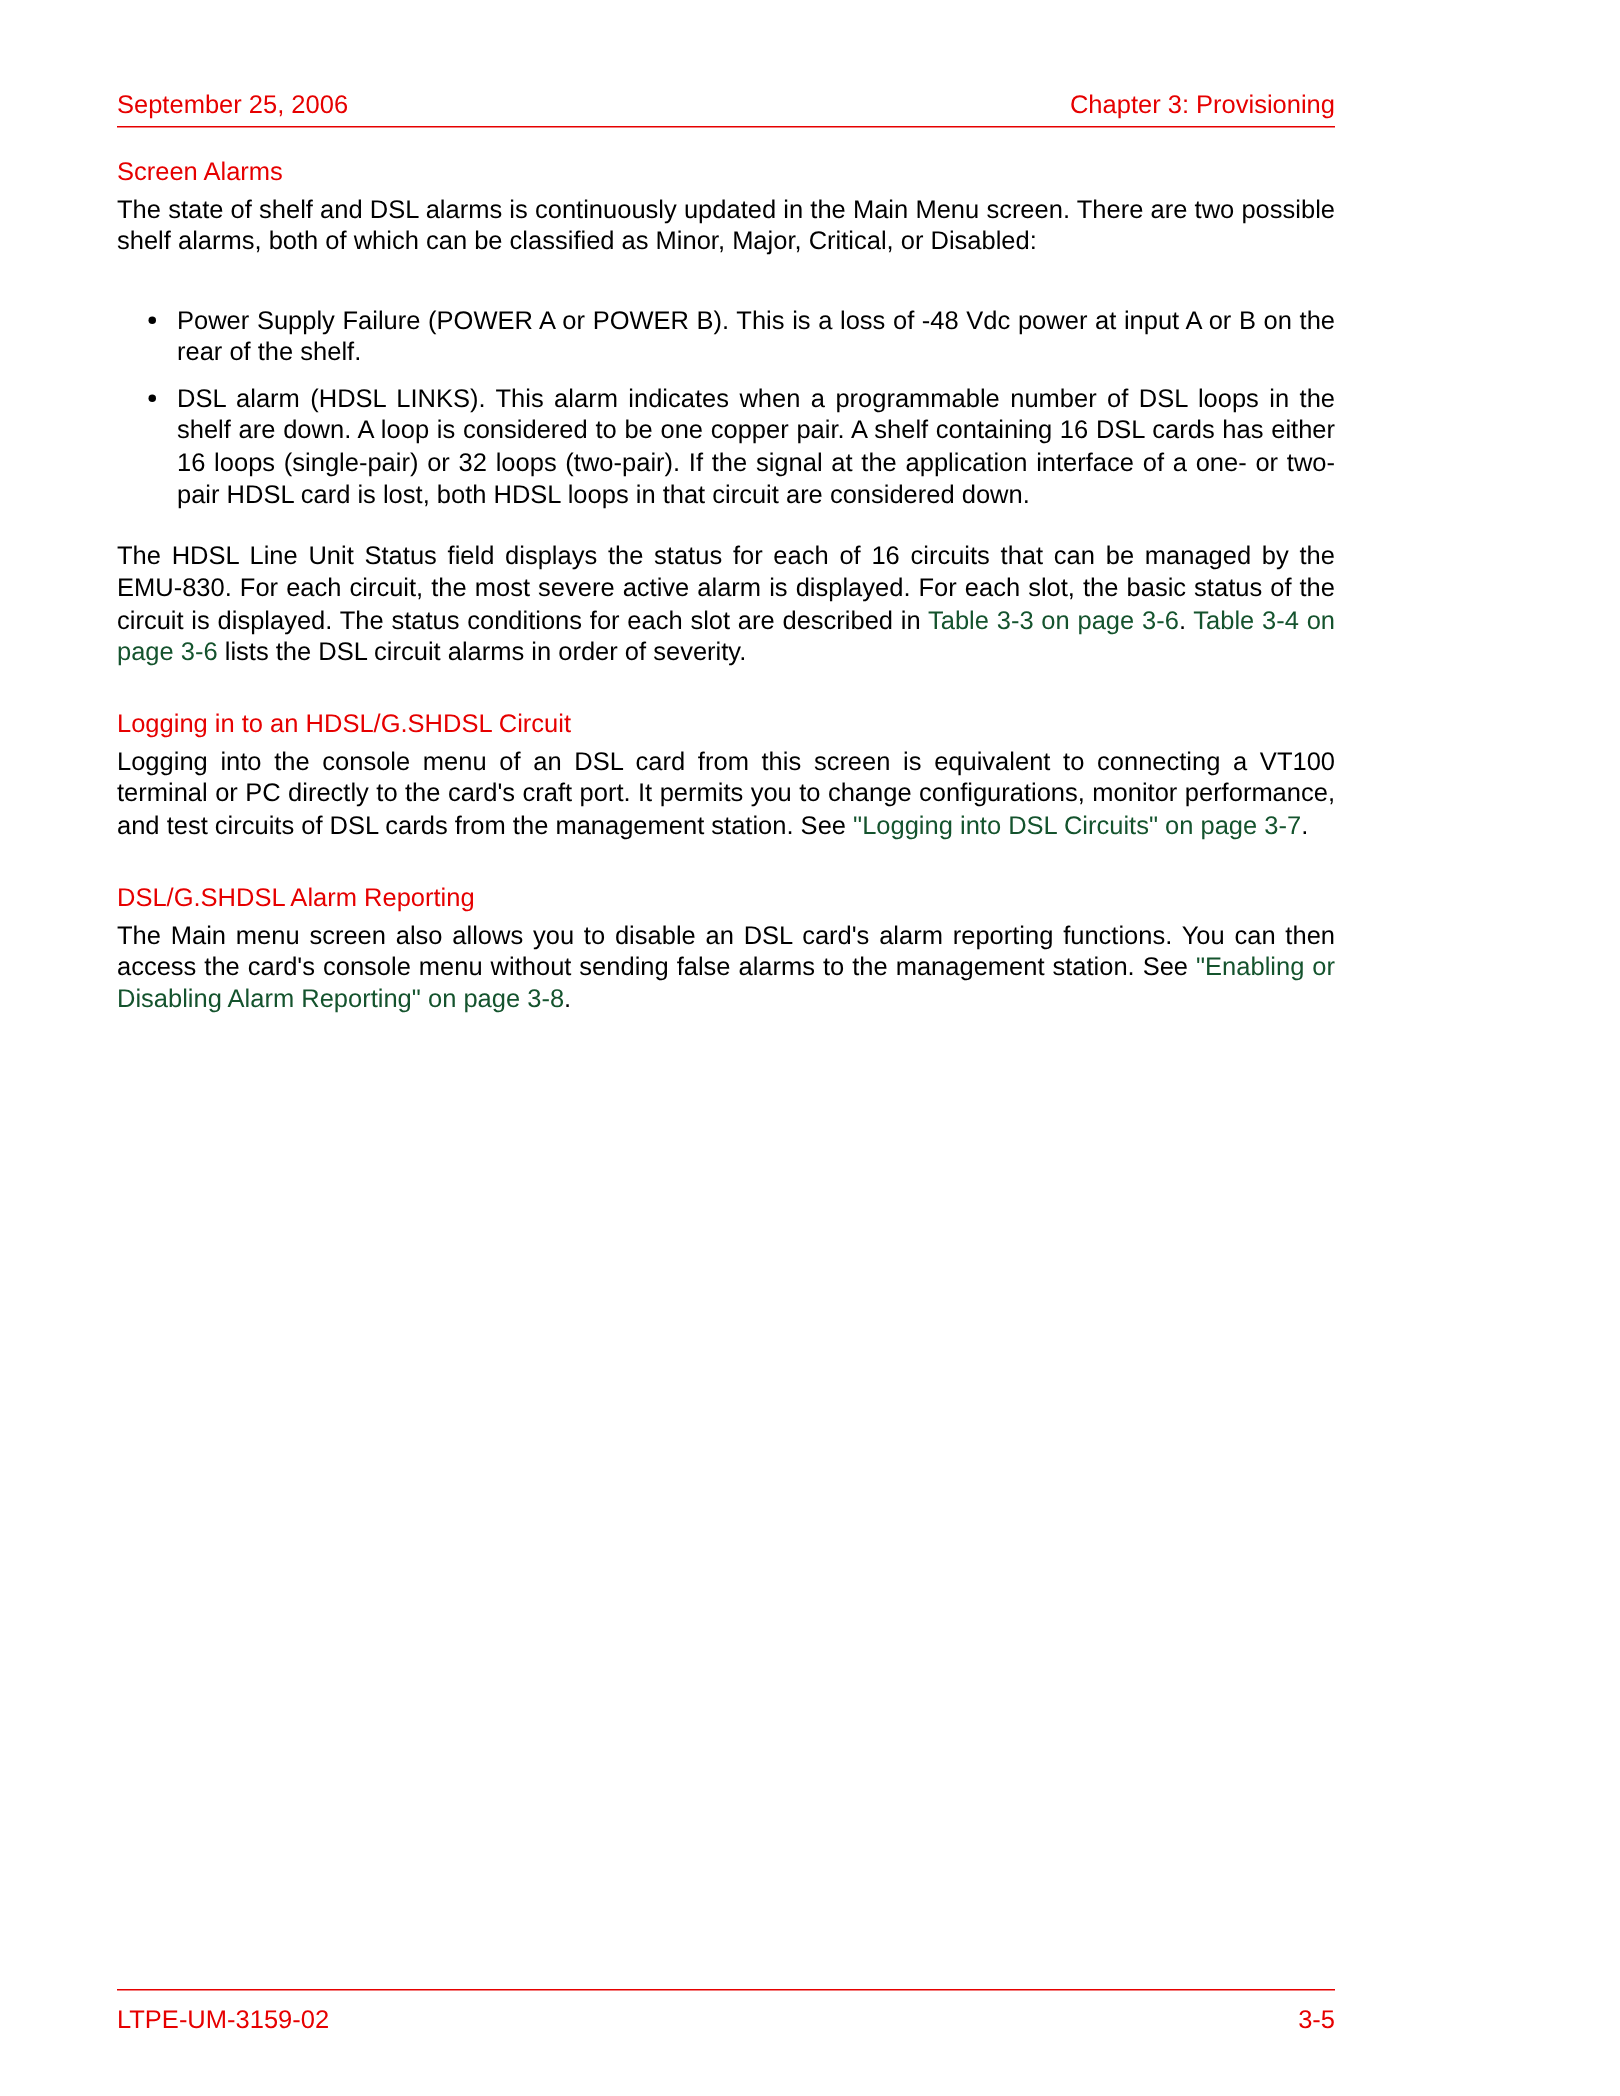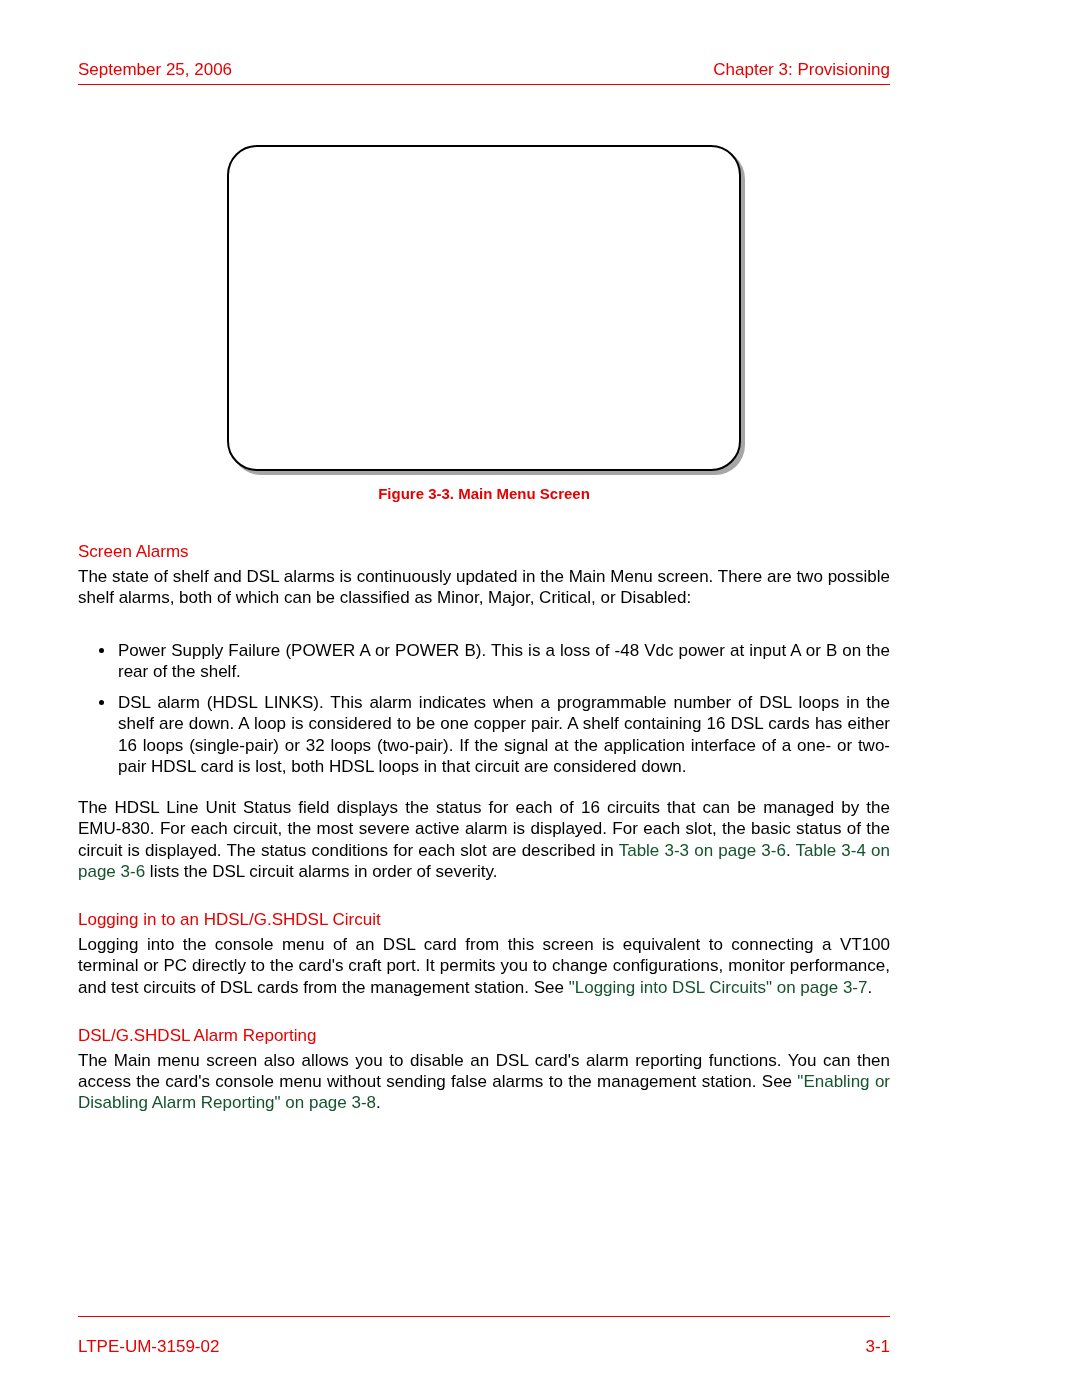--- a/index.html
+++ b/index.html
@@ -73,38 +73,34 @@
   }
   .link-text {
     color: #14532d;
   }
   .footer-row {
     margin-top: auto;
     display: flex;
     justify-content: space-between;
     font-size: 17px;
     color: #e60000;
-    padding-top: 20px;
+    padding-top: 10px;
     border-top: 1.5px solid #e60000;
   }
 </style>
 </head>
 <body>
 
 <div class="page">
 
   <div class="header-row">
     <span>September 25, 2006</span>
     <span>Chapter 3: Provisioning</span>
   </div>
 
-  <div class="figure-wrap">
-    <div class="figure-box"></div>
-    <div class="figure-caption">Figure 3-3. Main Menu Screen</div>
-  </div>
 
   <div class="section-heading">Screen Alarms</div>
   <p class="body-text">The state of shelf and DSL alarms is continuously updated in the Main Menu screen. There are two possible shelf alarms, both of which can be classified as Minor, Major, Critical, or Disabled:</p>
   <ul class="bullets">
     <li>Power Supply Failure (POWER A or POWER B). This is a loss of -48 Vdc power at input A or B on the rear of the shelf.</li>
     <li>DSL alarm (HDSL LINKS). This alarm indicates when a programmable number of DSL loops in the shelf are down. A loop is considered to be one copper pair. A shelf containing 16 DSL cards has either 16 loops (single-pair) or 32 loops (two-pair). If the signal at the application interface of a one- or two-pair HDSL card is lost, both HDSL loops in that circuit are considered down.</li>
   </ul>
 
   <p class="body-text">
     <span>The HDSL Line Unit Status field displays the status for each of 16 circuits that can be managed by the EMU-830. For each circuit, the most severe active alarm is displayed. For each slot, the basic status of the circuit is displayed. The status conditions for each slot are described in </span><span class="link-text">Table 3-3 on page 3-6</span><span>. </span><span class="link-text">Table 3-4 on page 3-6</span><span> lists the DSL circuit alarms in order of severity.</span>
@@ -115,16 +111,16 @@
     <span>Logging into the console menu of an DSL card from this screen is equivalent to connecting a VT100 terminal or PC directly to the card's craft port. It permits you to change configurations, monitor performance, and test circuits of DSL cards from the management station. See </span><span class="link-text">"Logging into DSL Circuits" on page 3-7</span><span>.</span>
   </p>
 
   <div class="section-heading">DSL/G.SHDSL Alarm Reporting</div>
   <p class="body-text">
     <span>The Main menu screen also allows you to disable an DSL card's alarm reporting functions. You can then access the card's console menu without sending false alarms to the management station. See </span><span class="link-text">"Enabling or Disabling Alarm Reporting" on page 3-8</span><span>.</span>
   </p>
 
   <div class="footer-row">
     <span>LTPE-UM-3159-02</span>
-    <span>3-1</span>
+    <span>3-5</span>
   </div>
 
 </div>
 
 </body></html>

